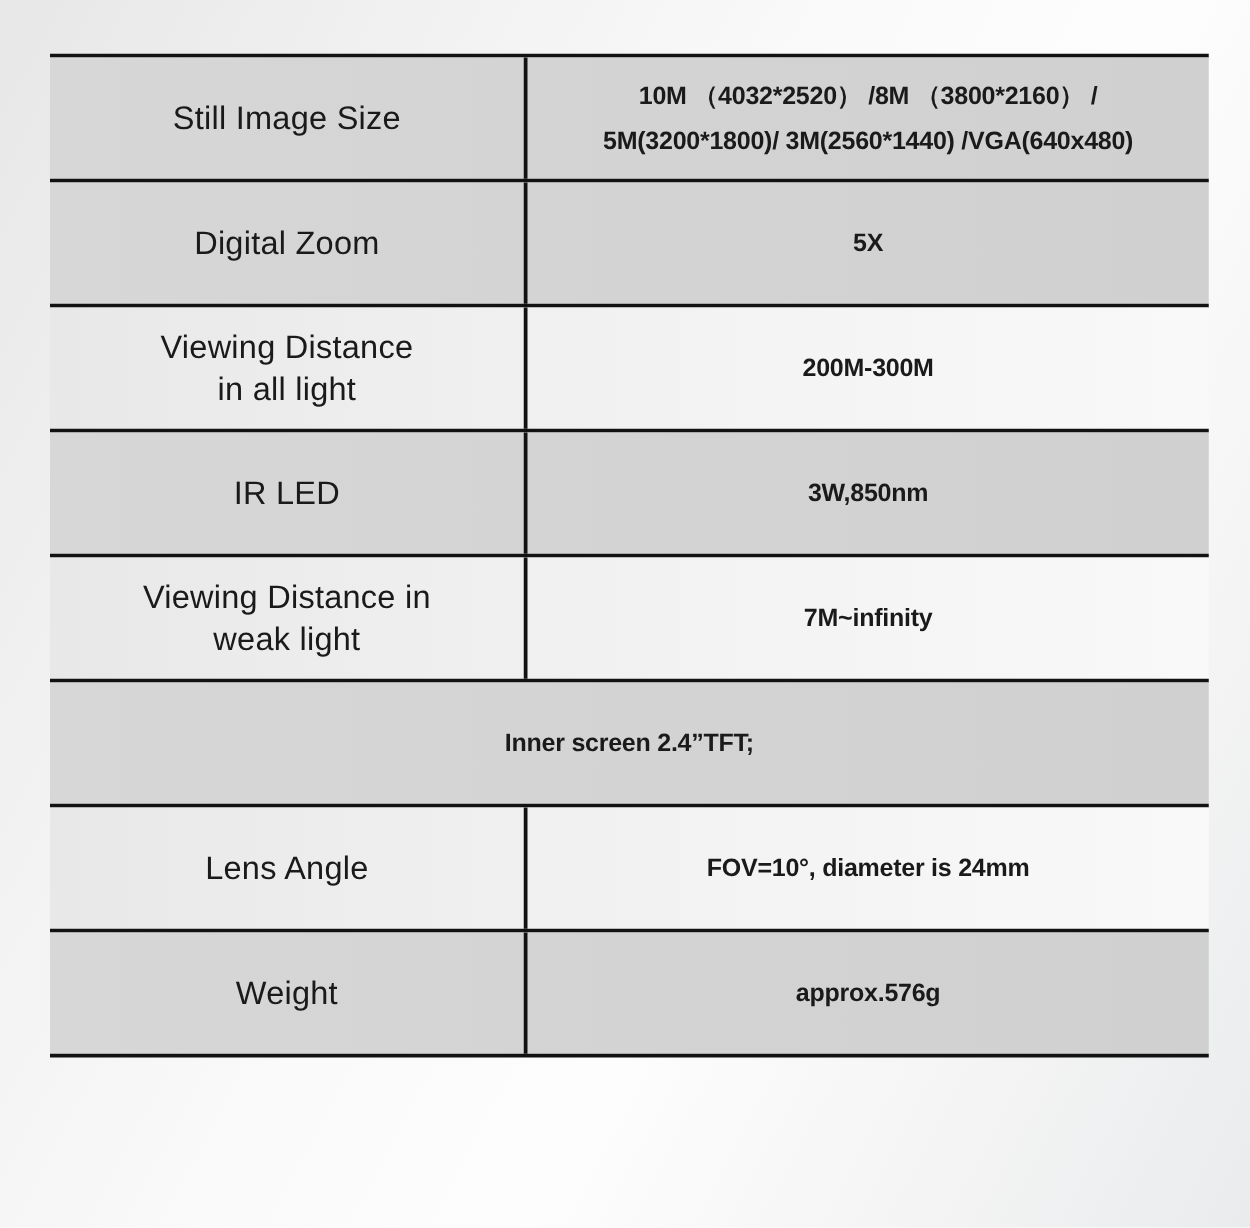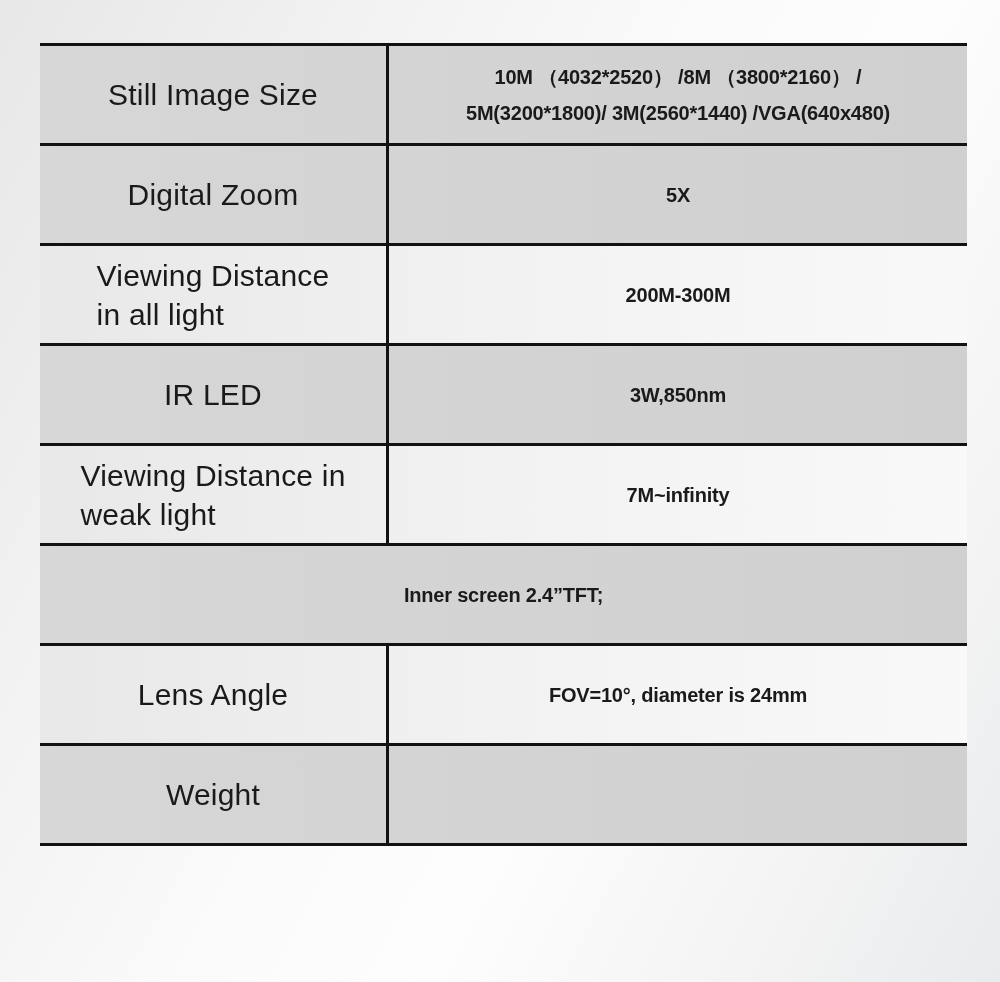--- a/index.html
+++ b/index.html
@@ -33,28 +33,28 @@
   }
 
   .spec-row.odd {
     background: linear-gradient(to right, #d7d7d7 0%, #d3d3d3 55%, #d0d0d0 100%);
   }
   .spec-row.even {
     background: linear-gradient(to right, #e8e8e8 0%, #f1f1f1 45%, #f9f9f9 100%);
   }
 
   .cell-label {
-    width: 349px;
+    width: 382px;
     box-sizing: border-box;
     border-right: 3px solid #121212;
     display: flex;
     align-items: center;
     justify-content: center;
-    text-align: left;
-    font-size: 30px;
+    text-align: center;
+    font-size: 26px;
     letter-spacing: 0.2px;
     color: #1a1a1a;
     white-space: pre-line;
     line-height: 1.3;
   }
 
   .cell-value {
     flex: 1;
     display: flex;
     align-items: center;
@@ -107,15 +107,16 @@
     <div class="cell-value">Inner screen 2.4”TFT;</div>
   </div>
 
   <div class="spec-row even">
     <div class="cell-label">Lens Angle</div>
     <div class="cell-value">FOV=10°, diameter is 24mm</div>
   </div>
 
   <div class="spec-row odd">
     <div class="cell-label">Weight</div>
+    <div class="cell-value">approx.576g</div>
   </div>
 
 </div>
 
 </body></html>

